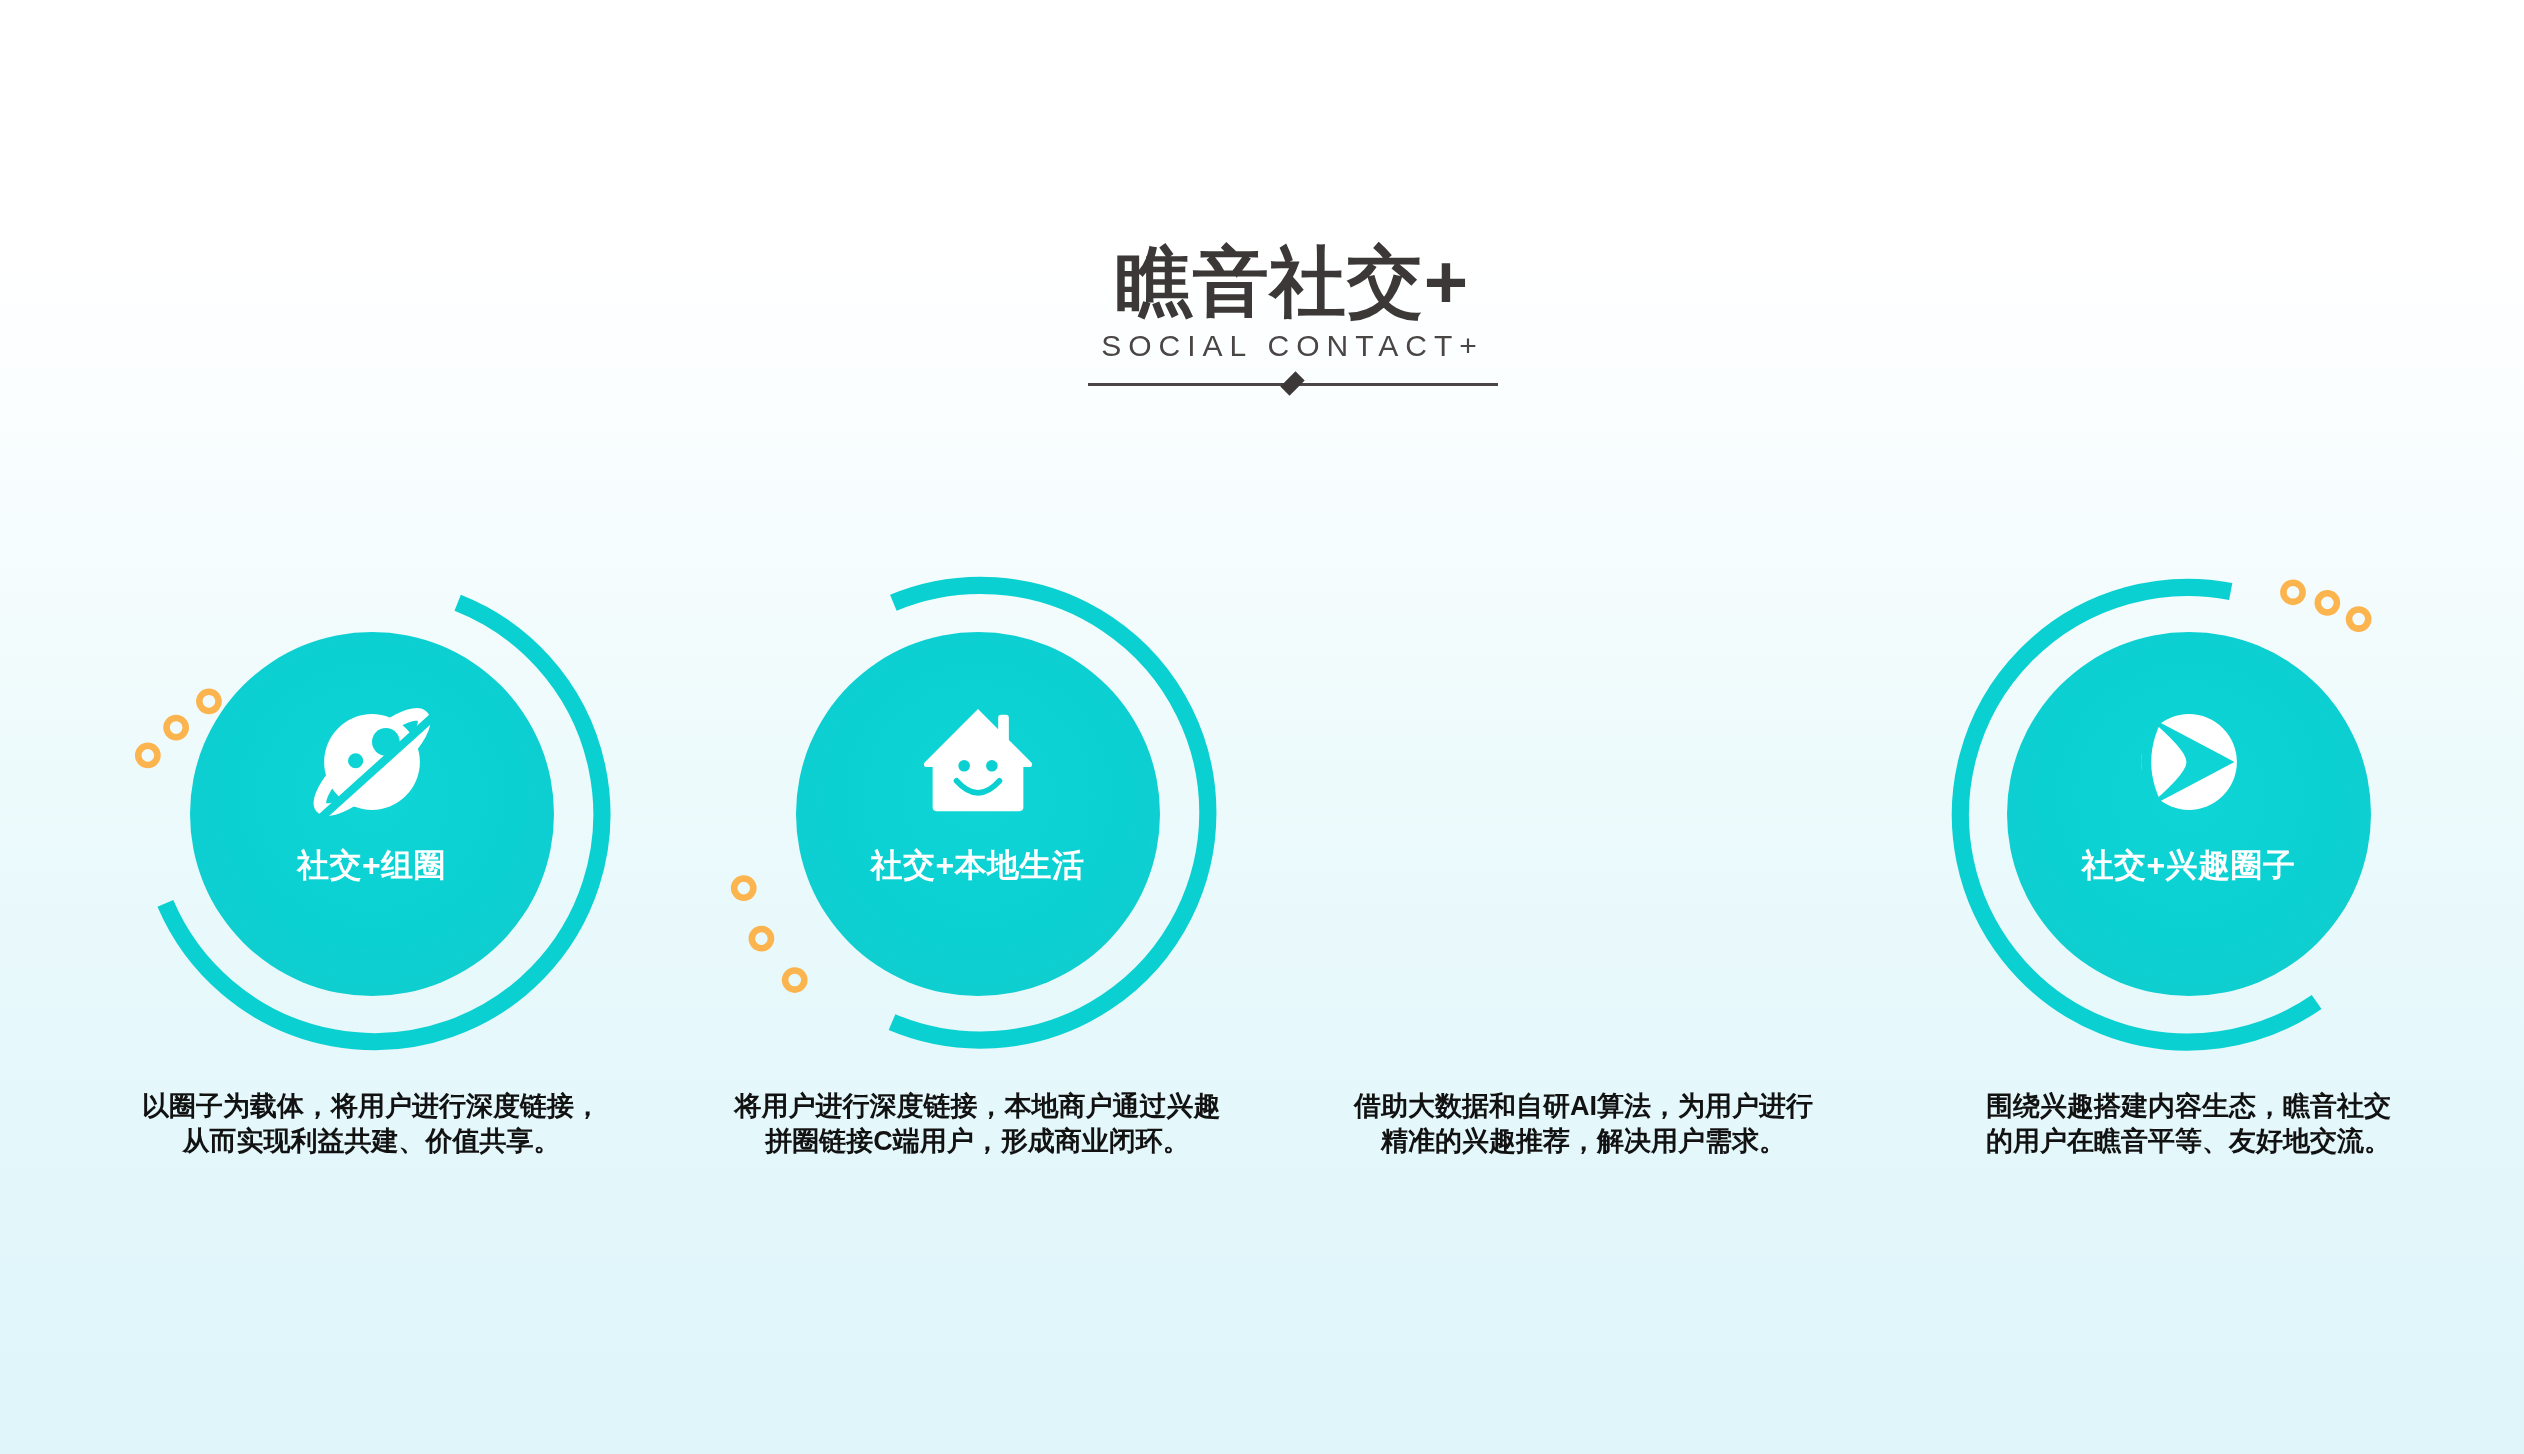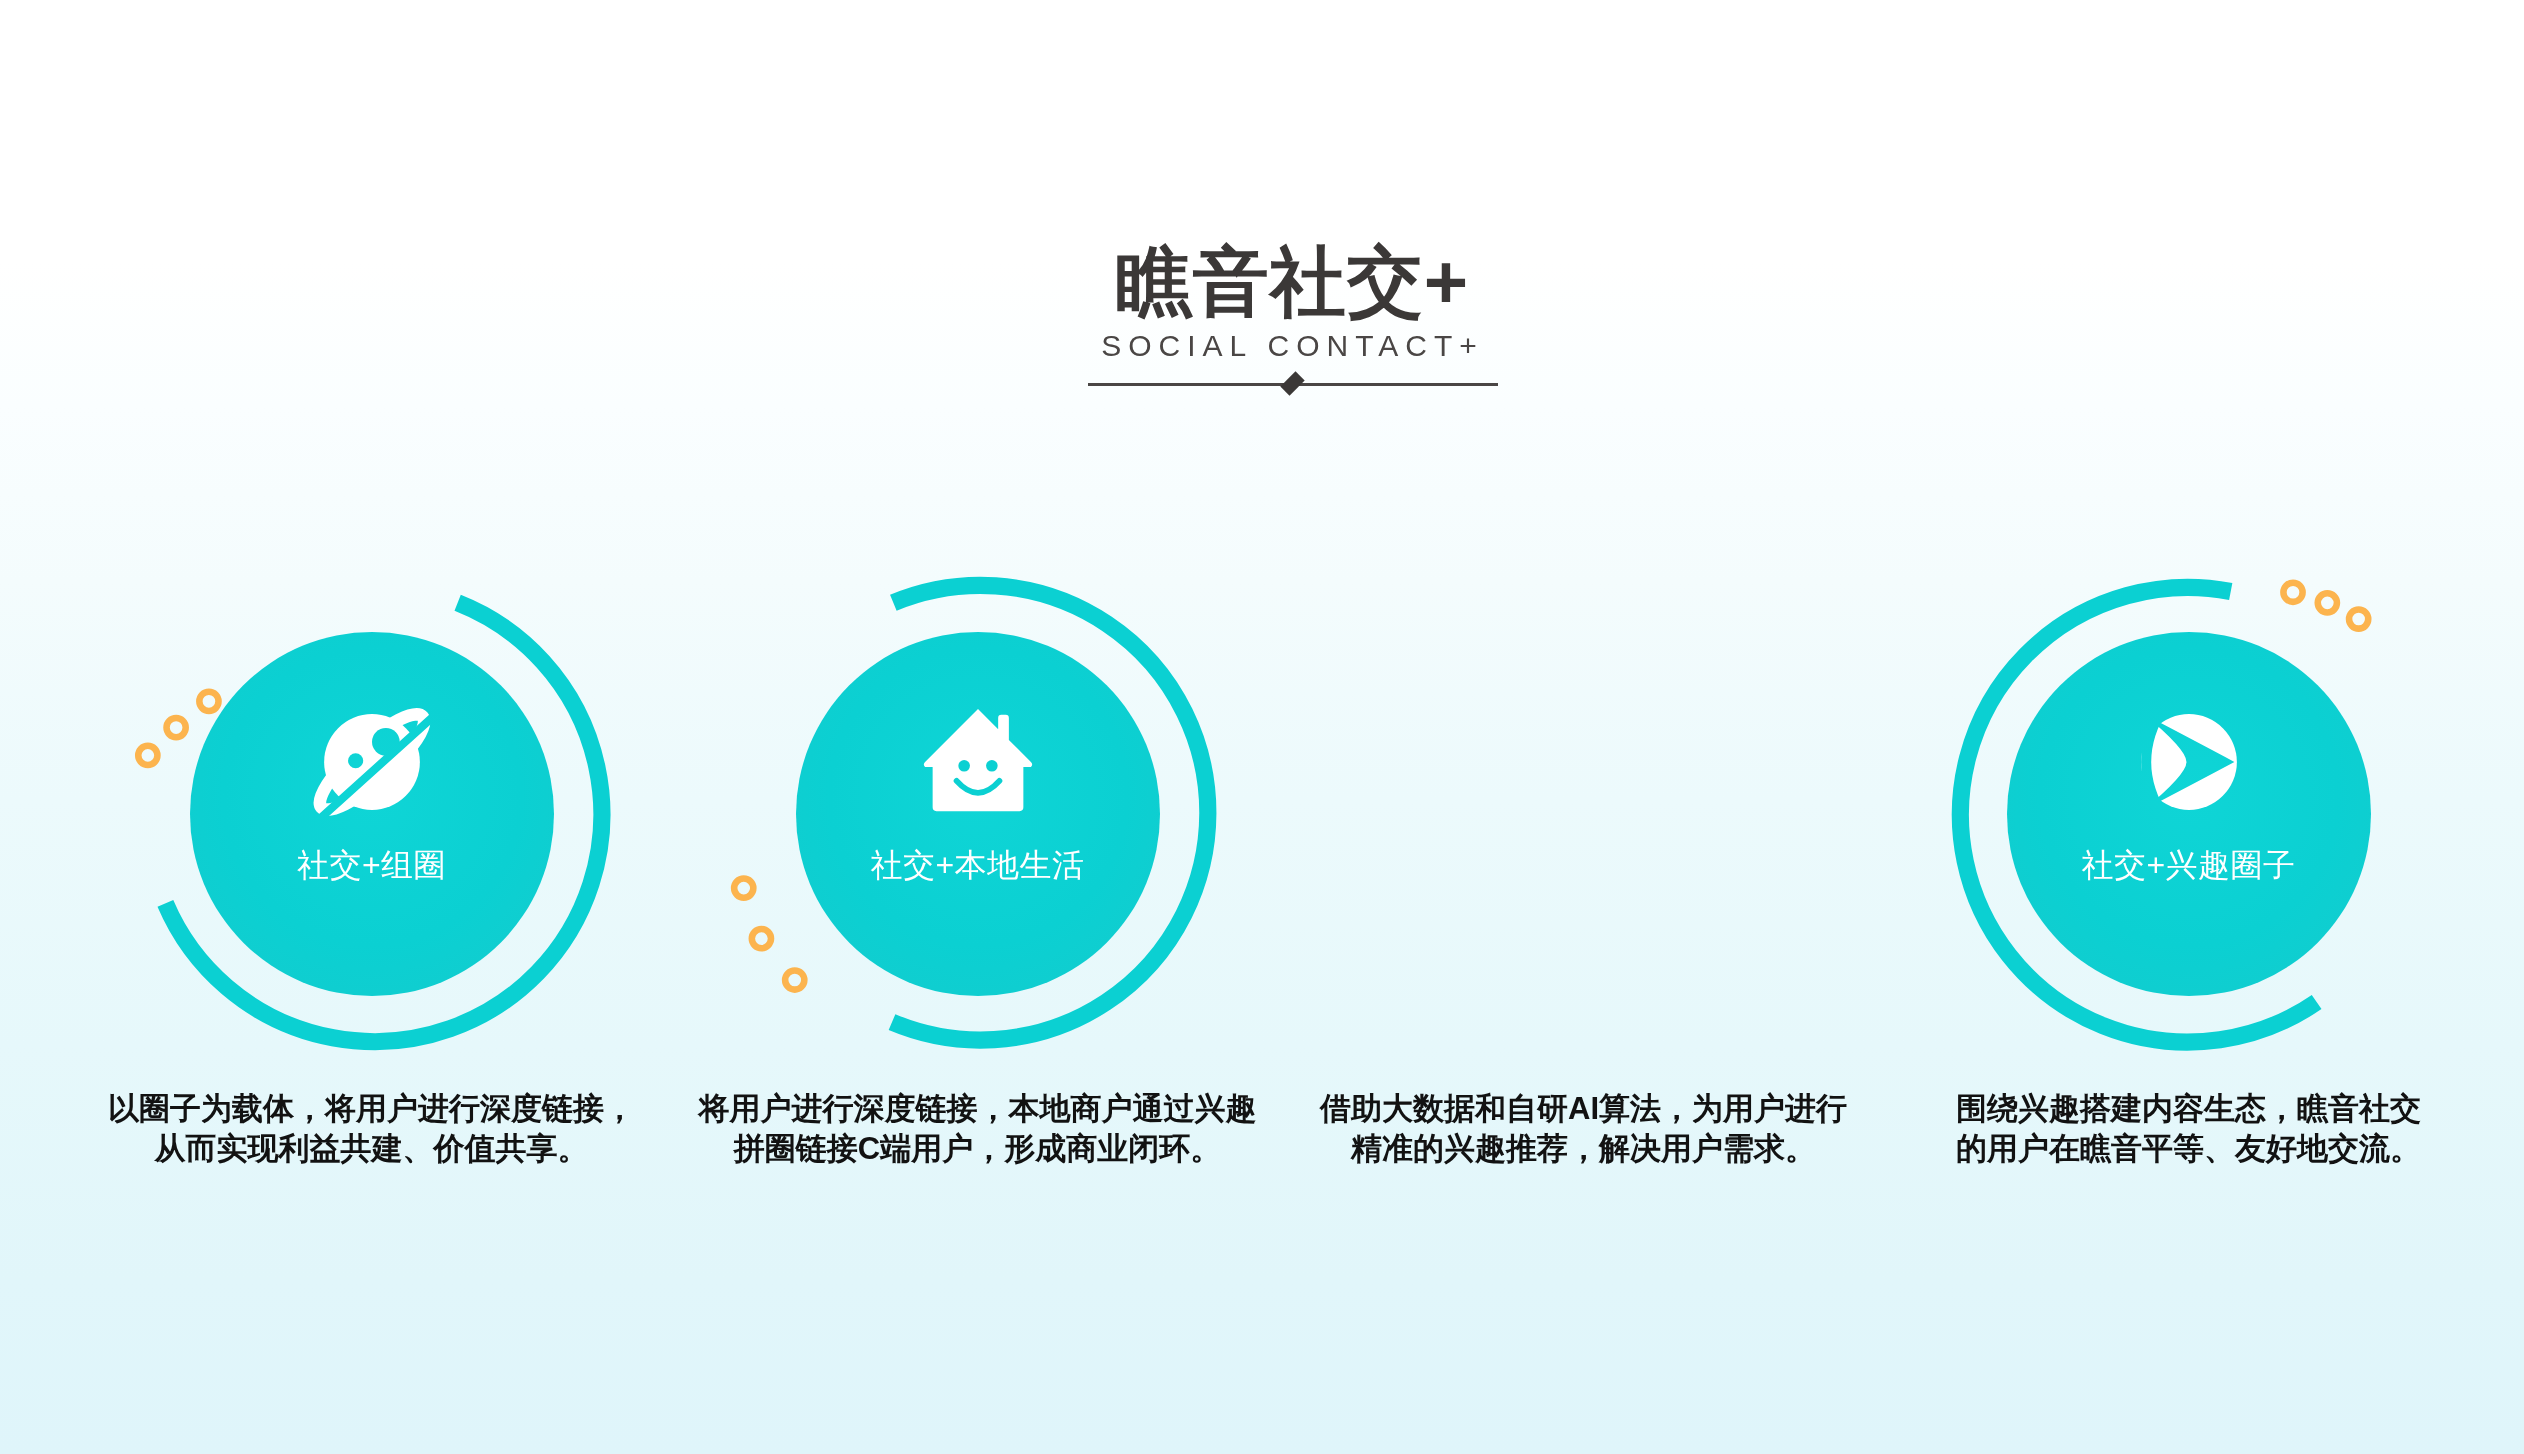--- a/index.html
+++ b/index.html
@@ -128,42 +128,42 @@
     justify-content: flex-start;
   }
   .disc-icon {
     margin-top: 67px;
     width: 126px;
     height: 126px;
   }
   .disc-label {
     margin-top: 19px;
     font-size: 32px;
-    font-weight: 400;
+    font-weight: 700;
     color: #ffffff;
     white-space: nowrap;
     letter-spacing: 0.5px;
   }
 
   .dots {
     position: absolute;
     left: 0;
     top: 0;
     width: 621px;
     height: 505px;
     pointer-events: none;
   }
 
   .caption {
     position: absolute;
     left: 0;
     top: 518px;
     width: 621px;
     text-align: center;
-    font-size: 31px;
+    font-size: 27px;
     line-height: 1.30;
     font-weight: 700;
     color: #121212;
     letter-spacing: 0px;
   }
   .caption span { display: block; }
 </style>
 </head>
 <body>
 

